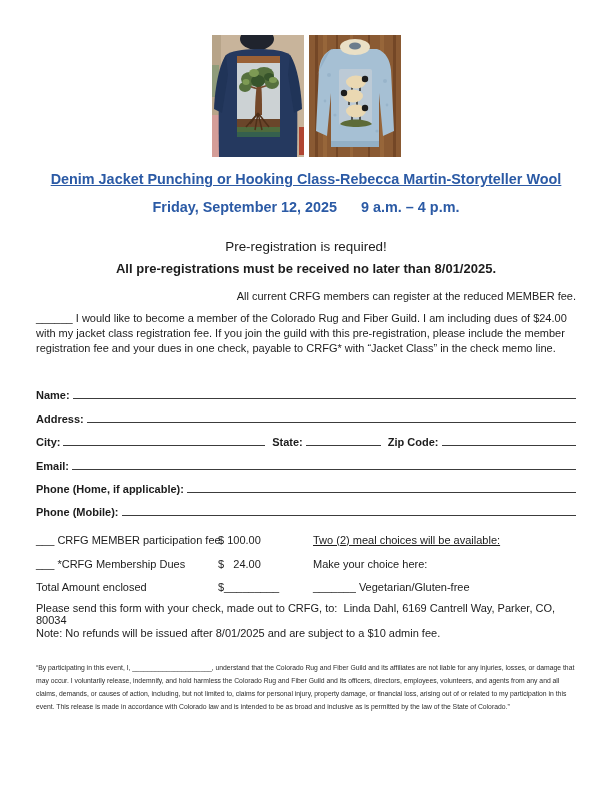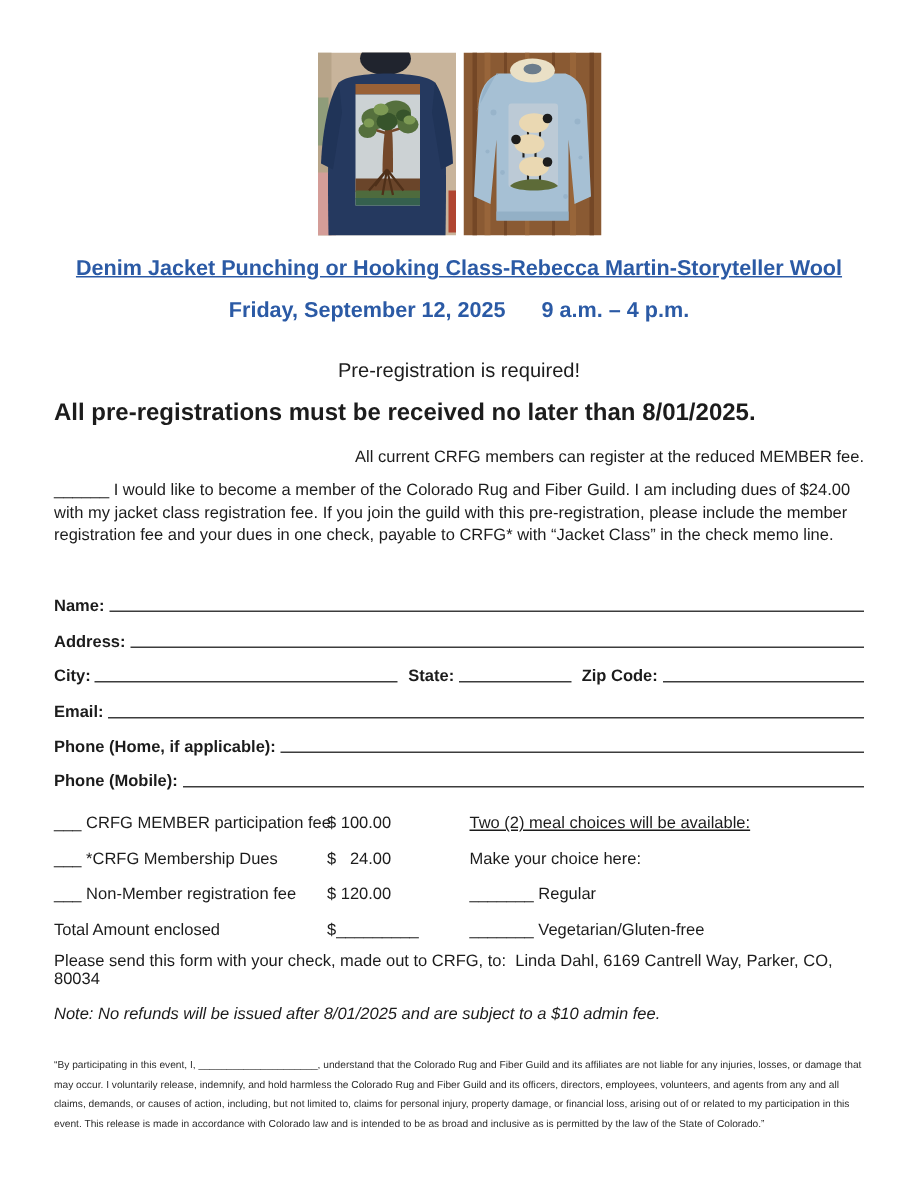--- a/index.html
+++ b/index.html
@@ -14,21 +14,21 @@
   
   .photos { display: flex; justify-content: center; gap: 5px; padding-top: 35px; height: 157px; }
   .photo { width: 92px; height: 122px; display: block; }
 
   
   .title1 { margin-top: 14px; text-align: center; color: var(--blue);
             font-size: 14.4px; font-weight: bold; white-space: nowrap; text-decoration: underline; }
   .title2 { margin-top: 12px; text-align: center; color: var(--blue);
             font-size: 14.4px; font-weight: bold; white-space: pre; }
   .notice1 { margin-top: 24px; text-align: center; font-size: 13.4px; font-weight: normal; }
-  .notice2 { margin-top: 13px; font-size: 16px; font-weight: bold; }
+  .notice2 { margin-top: 7px; text-align: center; font-size: 13px; font-weight: bold; }
 
   .member-note { margin-top: 14px; font-size: 11px; text-align: right; }
   .para { margin-top: 9px; font-size: 11px; line-height: 15px; }
   .para .blank { white-space: pre; }
 
   
   .rows { margin-top: 22px; }
   .field-row { display: flex; align-items: flex-end; height: 23.4px; font-size: 11px; font-weight: bold; }
   .field-row .label { white-space: pre; padding-right: 3px; }
   .fill { flex: 1 1 auto; border-bottom: 1px solid var(--line); height: 2px; margin-bottom: 2px; }
@@ -38,21 +38,21 @@
 
   
   .fees { margin-top: 4px; }
   .fee-row { display: flex; align-items: flex-end; height: 23.6px; font-size: 11px; }
   .fee-label { width: 182px; white-space: pre; }
   .fee-amount { width: 95px; white-space: pre; }
   .fee-right { white-space: pre; }
   .underline { text-decoration: underline; }
 
   .send-line { margin-top: 9px; font-size: 11px; white-space: pre-wrap; }
-  .note-line { margin-top: 11px; font-size: 11px; font-style: italic; }
+  .note-line { margin-top: 1px; font-size: 11px; }
 
   .waiver { margin-top: 22px; font-size: 6.8px; line-height: 13.1px; color: #2c2c2c; width: 540px; }
 </style>
 </head>
 <body>
 
 <div class="content">
 
   <div class="photos">
     <svg class="photo" viewBox="0 0 92 122" xmlns="http://www.w3.org/2000/svg">
@@ -176,25 +176,20 @@
       <span class="fee-label">___ CRFG MEMBER participation fee</span>
       <span class="fee-amount">$ 100.00</span>
       <span class="fee-right underline">Two (2) meal choices will be available:</span>
     </div>
     <div class="fee-row">
       <span class="fee-label">___ *CRFG Membership Dues</span>
       <span class="fee-amount">$   24.00</span>
       <span class="fee-right">Make your choice here:</span>
     </div>
     <div class="fee-row">
-      <span class="fee-label">___ Non-Member registration fee</span>
-      <span class="fee-amount">$ 120.00</span>
-      <span class="fee-right">_______ Regular</span>
-    </div>
-    <div class="fee-row">
       <span class="fee-label">Total Amount enclosed</span>
       <span class="fee-amount">$_________</span>
       <span class="fee-right">_______ Vegetarian/Gluten-free</span>
     </div>
   </div>
 
   <div class="send-line">Please send this form with your check, made out to CRFG, to:  Linda Dahl, 6169 Cantrell Way, Parker, CO, 80034</div>
   <div class="note-line">Note: No refunds will be issued after 8/01/2025 and are subject to a $10 admin fee.</div>
 
   <div class="waiver">“By participating in this event, I, _____________________, understand that the Colorado Rug and Fiber Guild and its affiliates are not liable for any injuries, losses, or damage that may occur. I voluntarily release, indemnify, and hold harmless the Colorado Rug and Fiber Guild and its officers, directors, employees, volunteers, and agents from any and all claims, demands, or causes of action, including, but not limited to, claims for personal injury, property damage, or financial loss, arising out of or related to my participation in this event. This release is made in accordance with Colorado law and is intended to be as broad and inclusive as is permitted by the law of the State of Colorado.”</div>

